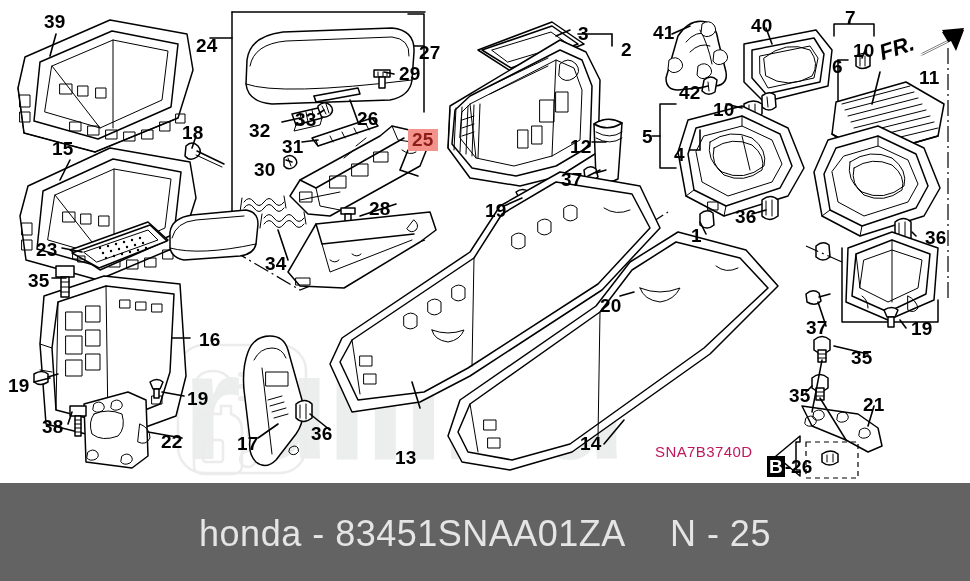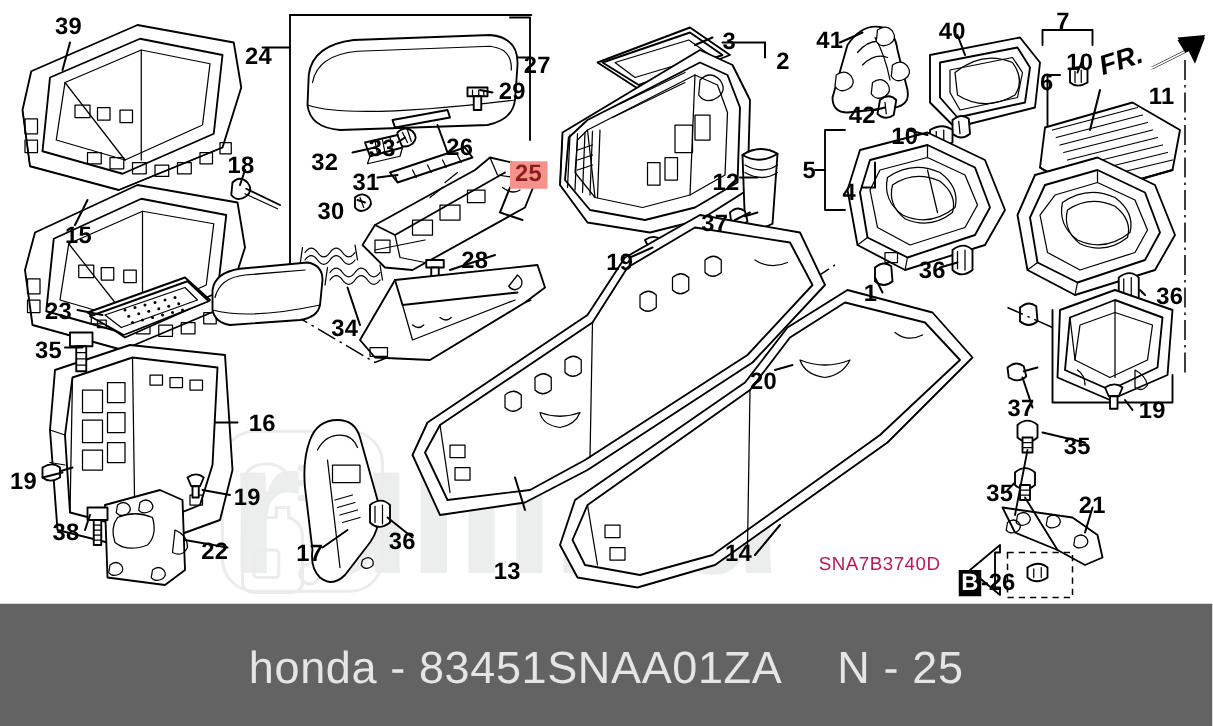--- a/index.html
+++ b/index.html
@@ -604,21 +604,21 @@
         <div class="callout" style="left: 832px; top: 57px;">6</div>
         <div class="callout" style="left: 919px; top: 68px;">11</div>
         <div class="callout" style="left: 399px; top: 64px;">29</div>
         <div class="callout" style="left: 679px; top: 83px;">42</div>
         <div class="callout" style="left: 357px; top: 109px;">26</div>
         <div class="callout" style="left: 295px; top: 110px;">33</div>
         <div class="callout" style="left: 249px; top: 121px;">32</div>
         <div class="callout" style="left: 713px; top: 100px;">10</div>
         <div class="callout" style="left: 570px; top: 137px;">12</div>
         <div class="callout hl" style="left: 408px; top: 129px;">25</div>
-        <div class="callout" style="left: 52px; top: 139px; margin-top: 40px;">15</div>
+        <div class="callout" style="left: 52px; top: 139px;">15</div>
         <div class="callout" style="left: 182px; top: 123px;">18</div>
         <div class="callout" style="left: 282px; top: 137px;">31</div>
         <div class="callout" style="left: 642px; top: 127px;">5</div>
         <div class="callout" style="left: 674px; top: 145px;">4</div>
         <div class="callout" style="left: 254px; top: 160px;">30</div>
         <div class="callout" style="left: 561px; top: 170px;">37</div>
         <div class="callout" style="left: 369px; top: 199px;">28</div>
         <div class="callout" style="left: 485px; top: 201px;">19</div>
         <div class="callout" style="left: 735px; top: 207px;">36</div>
         <div class="callout" style="left: 36px; top: 240px;">23</div>

